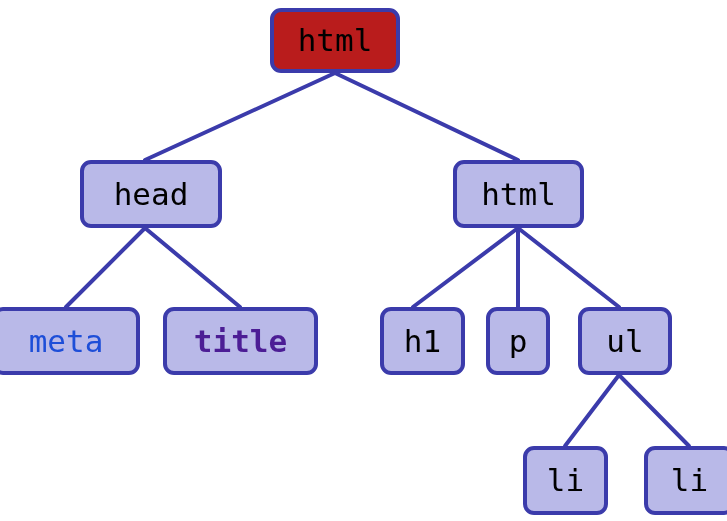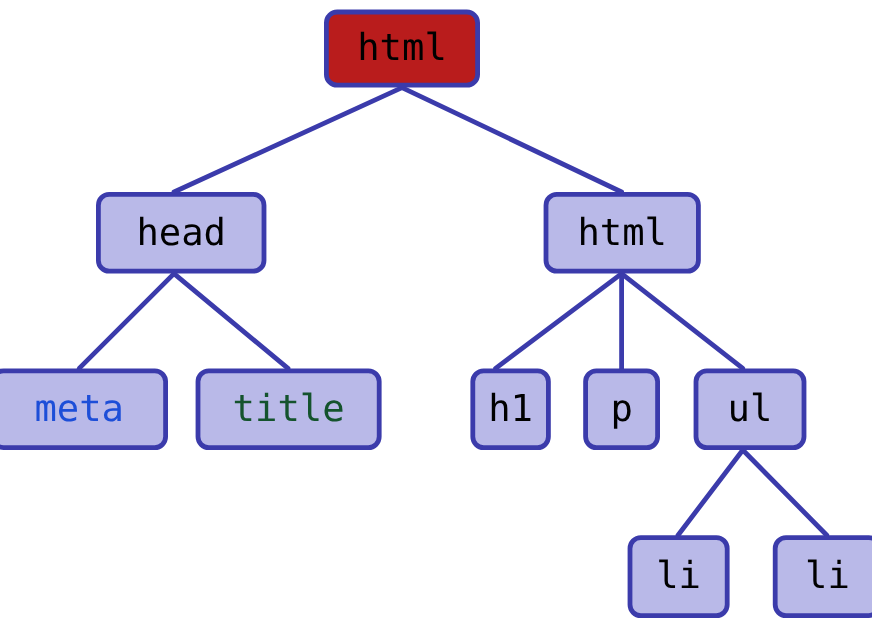--- a/index.html
+++ b/index.html
@@ -67,23 +67,23 @@
       <div class="tree-node" style="left: 80px; top: 160px; width: 142px; height: 68px; background: rgb(185, 185, 232); border-color: rgb(59, 59, 171);">
         <span class="node-label" style="color: rgb(0, 0, 0);">head</span>
       </div>
       <div class="tree-node" style="left: 453px; top: 160px; width: 131px; height: 68px; background: rgb(185, 185, 232); border-color: rgb(59, 59, 171);">
         <span class="node-label" style="color: rgb(0, 0, 0);">html</span>
       </div>
       <div class="tree-node" style="left: -8px; top: 307px; width: 148px; height: 68px; background: rgb(185, 185, 232); border-color: rgb(59, 59, 171);">
         <span class="node-label" style="color: #1d4ed8;">meta</span>
       </div>
       <div class="tree-node" style="left: 163px; top: 307px; width: 155px; height: 68px; background: rgb(185, 185, 232); border-color: rgb(59, 59, 171);">
-        <span class="node-label" style="color: #14532d;">title</span>
+        <span class="node-label" style="color: #4c1d95; font-weight: bold;">title</span>
       </div>
-      <div class="tree-node" style="left: 392px; top: 307px; width: 67px; height: 68px; background: rgb(185, 185, 232); border-color: rgb(59, 59, 171);">
+      <div class="tree-node" style="left: 380px; top: 307px; width: 85px; height: 68px; background: rgb(185, 185, 232); border-color: rgb(59, 59, 171);">
         <span class="node-label" style="color: rgb(0, 0, 0);">h1</span>
       </div>
       <div class="tree-node" style="left: 486px; top: 307px; width: 64px; height: 68px; background: rgb(185, 185, 232); border-color: rgb(59, 59, 171);">
         <span class="node-label" style="color: rgb(0, 0, 0);">p</span>
       </div>
       <div class="tree-node" style="left: 578px; top: 307px; width: 94px; height: 68px; background: rgb(185, 185, 232); border-color: rgb(59, 59, 171);">
         <span class="node-label" style="color: rgb(0, 0, 0);">ul</span>
       </div>
       <div class="tree-node" style="left: 523px; top: 446px; width: 85px; height: 69px; background: rgb(185, 185, 232); border-color: rgb(59, 59, 171);">
         <span class="node-label" style="color: rgb(0, 0, 0);">li</span>

